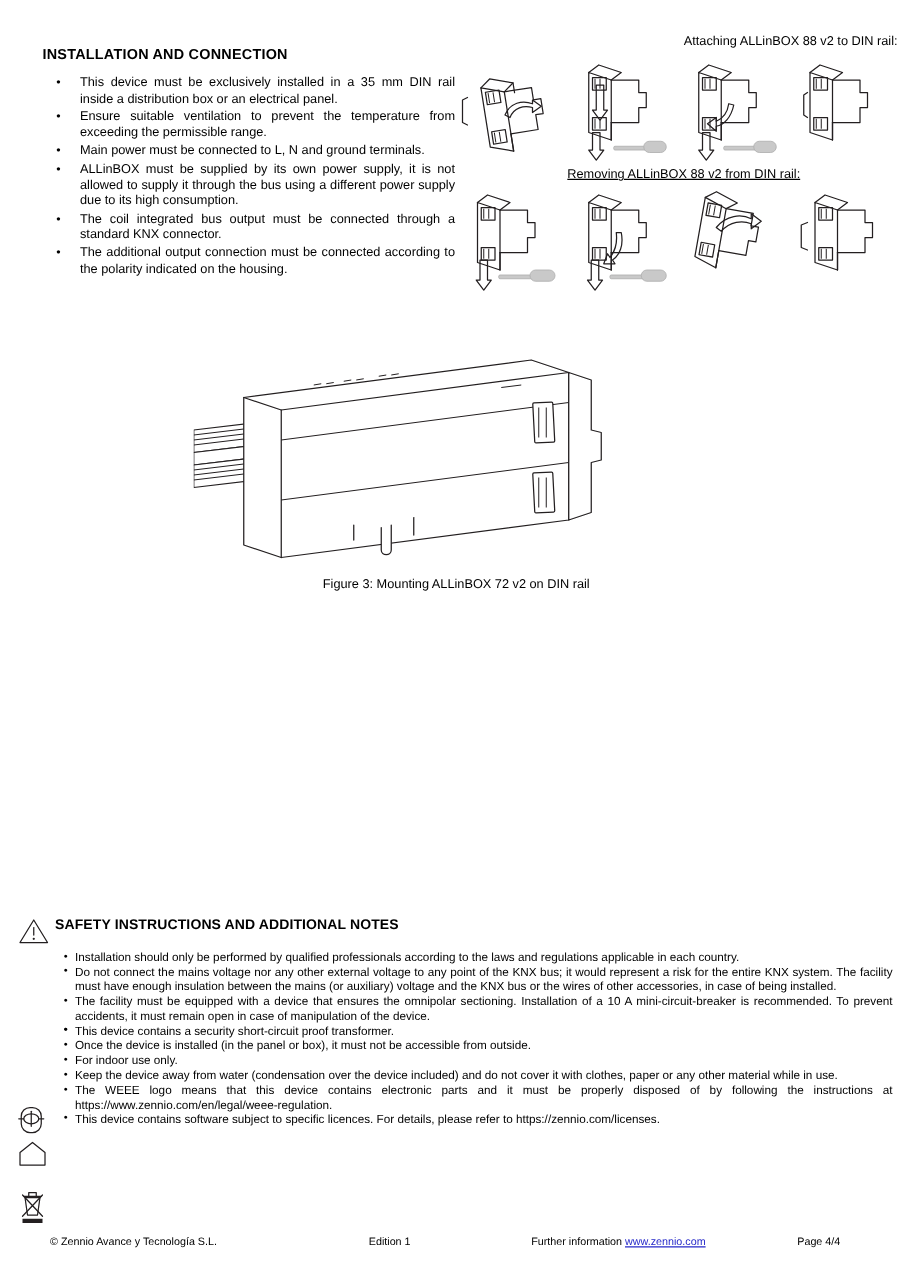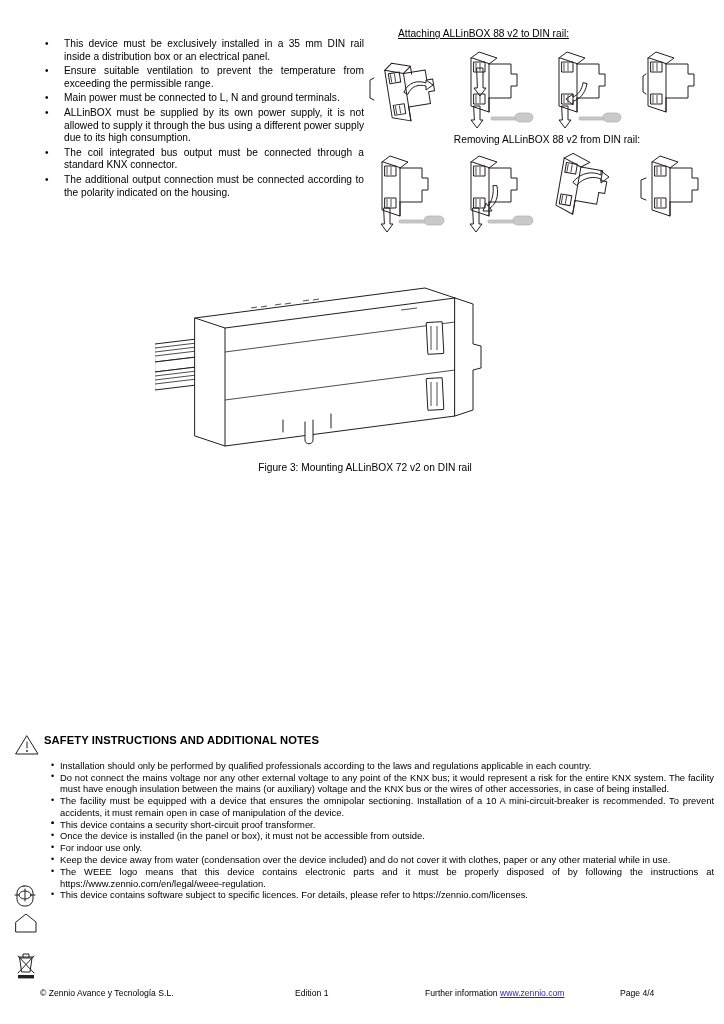--- a/index.html
+++ b/index.html
@@ -54,22 +54,22 @@
   
   .diagram-block { position: absolute; }
   #attach-block { left: 366px; top: 28px; width: 352px; }
   #remove-block { left: 366px; top: 134px; width: 352px; }
   .diagram-caption {
     font-size: 10.2px;
     text-align: center;
     margin: 0 0 4px 0;
     line-height: 12px;
   }
-  #attach-caption { text-align: left; padding-left: 32px; text-decoration: underline; }
-  #remove-caption { text-align: center; padding-left: 10px; }
+  #attach-caption { text-align: right; padding-left: 32px; }
+  #remove-caption { text-align: center; padding-left: 10px; text-decoration: underline; }
   .diagram-row {
     display: flex;
     justify-content: space-between;
     align-items: flex-start;
   }
   .diagram-cell { width: 86px; height: 86px; }
 
   
   #figure-block {
     position: absolute;
@@ -147,32 +147,33 @@
     display: flex;
     align-items: baseline;
   }
   #footer-copyright { width: 255px; }
   #footer-edition { width: 130px; }
   #footer-info { flex: 1; }
   #footer-link {
     color: #2629c9;
     text-decoration: underline;
   }
-  #footer-page { width: 70px; text-align: left; }
+  #footer-page { width: 70px; text-align: center; }
 
   svg { display: block; }
   .ln { fill: none; stroke: #231f20; stroke-width: 1; stroke-linejoin: round; stroke-linecap: round; }
   .ln-thin { fill: none; stroke: #231f20; stroke-width: .8; }
   .gray { fill: #c9c9c9; stroke: #b0b0b0; stroke-width: .7; }
   .wht { fill: #ffffff; }
 </style>
 </head>
 <body>
 
 <div id="install-section">
+  <div id="install-heading">INSTALLATION AND CONNECTION</div>
   <ul class="inst-list">
     <li class="inst-item">
       <span class="bullet">•</span>
       <span>This device must be exclusively installed in a 35 mm DIN rail inside a distribution box or an electrical panel.</span>
     </li>
     <li class="inst-item">
       <span class="bullet">•</span>
       <span>Ensure suitable ventilation to prevent the temperature from exceeding the permissible range.</span>
     </li>
     <li class="inst-item">

